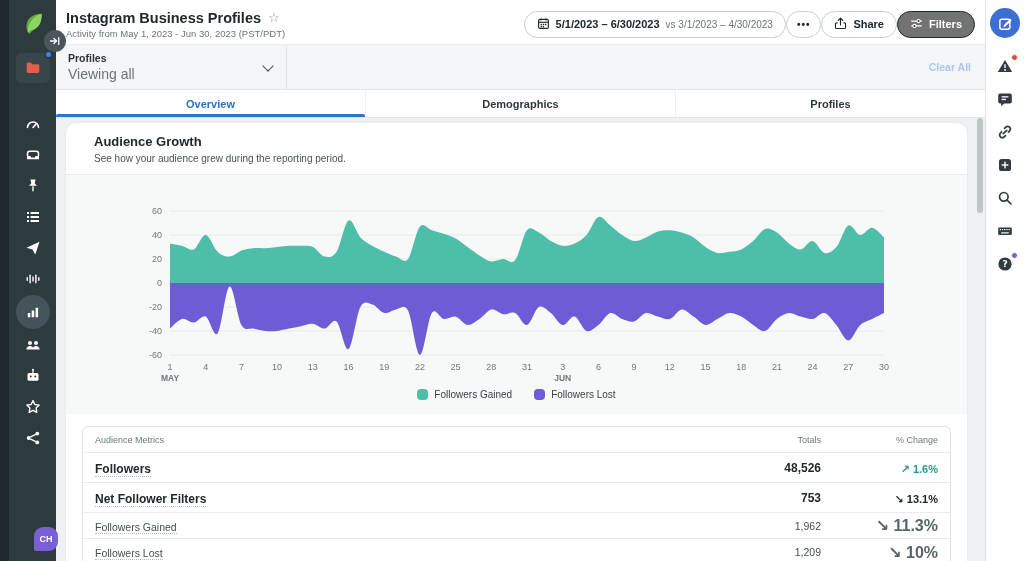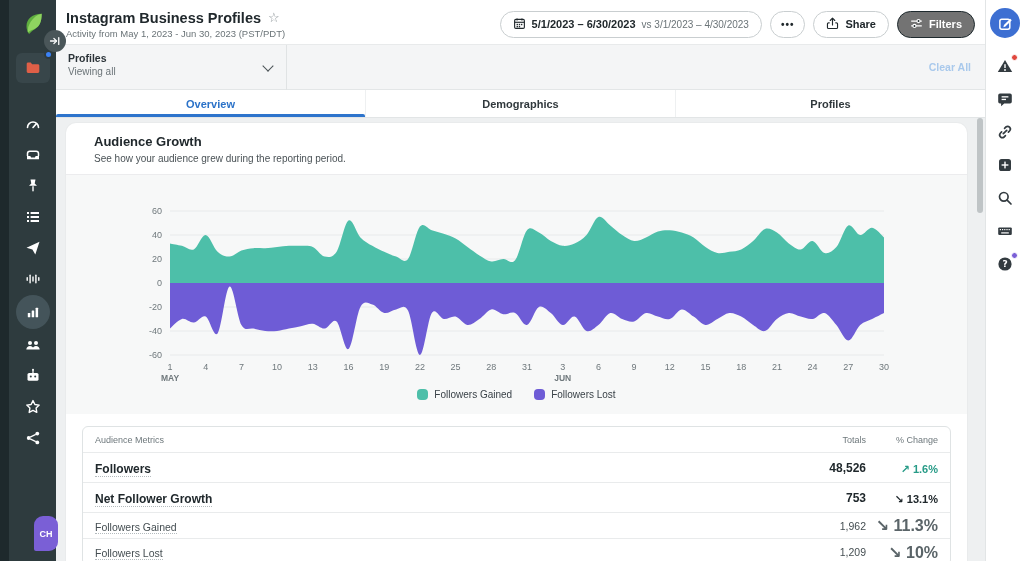--- a/index.html
+++ b/index.html
@@ -17,21 +17,21 @@
     background:#38464a; display:flex; align-items:center; justify-content:center; }
   .rail-folder .dot { position:absolute; top:-3px; right:-3px; width:9px; height:9px;
     border-radius:50%; background:#3b82f6; border:2px solid #2e3b3e; }
   .rail-nav { margin-top:26px; display:flex; flex-direction:column; align-items:center; }
   .rail-item { width:30px; height:30px; border-radius:50%; display:flex; align-items:center;
     justify-content:center; cursor:pointer; }
   .rail-item + .rail-item { margin-top:1px; }
   .rail-item svg { width:16px; height:16px; }
   .rail-item.active { background:#44545a; width:34px; height:34px; }
   .rail-avatar { position:absolute; bottom:10px; left:32px; transform:translateX(-50%);
-    width:24px; height:35px; margin-left:14px; background:#7a5fd6; color:#fff; font-size:9px;
+    width:24px; height:24px; margin-left:14px; background:#7a5fd6; color:#fff; font-size:9px;
     font-weight:bold; display:flex; align-items:center; justify-content:center;
     border-radius:9px 9px 9px 2px; }
   .collapse-btn { position:absolute; top:30px; left:44px; width:22px; height:22px; z-index:9;
     border-radius:50%; background:#4a5659; display:flex; align-items:center; justify-content:center;
     box-shadow:0 0 0 3px rgba(255,255,255,.0); cursor:pointer; }
   .collapse-btn svg { width:12px; height:12px; }
 
   
   .right-rail { width:39px; flex:0 0 39px; background:#fff; border-left:1px solid #e2e5e6;
     display:flex; flex-direction:column; align-items:center; padding-top:8px; }
@@ -48,35 +48,35 @@
   
   .main { flex:1; display:flex; flex-direction:column; min-width:0; background:#eef0f1; position:relative;}
 
   .header { height:45px; background:#fff; border-bottom:1px solid #e8eaeb;
     display:flex; align-items:center; justify-content:space-between; padding:4px 10px 0 10px; }
   .title-wrap { padding-left:0; }
   .title-row { display:flex; align-items:center; gap:7px; }
   .page-title { font-size:14.5px; font-weight:bold; color:#20282c; }
   .fav-star { font-size:13px; color:#8a9296; cursor:pointer; }
   .page-subtitle { font-size:9.5px; color:#6b7478; margin-top:2px; }
-  .header-actions { display:flex; align-items:center; gap:8px; }
+  .header-actions { display:flex; align-items:center; }
   .btn { display:flex; align-items:center; gap:6px; background:#fff; border:1px solid #c9ced0;
     border-radius:15px; padding:0 12px; height:27px; font-size:11px; font-weight:bold;
     color:#20282c; cursor:pointer; white-space:nowrap; }
   .btn svg { width:13px; height:13px; }
   .btn .vs { font-weight:normal; font-size:10px; color:#6b7478; }
   .btn.icon-only { padding:0 10px; letter-spacing:1px; font-size:10px; }
   .btn.dark { background:#737373; border-color:#1f2a2e; color:#fff; }
 
   .filter-bar { height:45px; background:#f4f5f6; border-bottom:1px solid #e3e6e7;
     display:flex; align-items:center; }
   .profiles-cell { width:231px; height:45px; border-right:1px solid #e0e3e4; padding:7px 12px 0 12px;
     position:relative; cursor:pointer; }
   .profiles-label { font-size:10.5px; font-weight:bold; color:#2b3338; }
-  .profiles-value { font-size:10px; color:#6b7478; margin-top:2px; }
+  .profiles-value { font-size:14px; color:#6b7478; margin-top:2px; }
   .chev { position:absolute; right:14px; top:17px; width:8px; height:8px;
     border-right:1.6px solid #4a5256; border-bottom:1.6px solid #4a5256; transform:rotate(45deg); }
   .clear-all { margin-left:auto; padding-right:14px; font-size:10.5px; font-weight:bold;
     color:#a9c9ec; cursor:pointer; }
 
   .tab-bar { height:28px; background:#fff; border-bottom:1px solid #e2e5e6; display:flex; }
   .tab { flex:1; display:flex; align-items:center; justify-content:center; font-size:11px;
     font-weight:bold; color:#30383c; border-right:1px solid #eef0f1; cursor:pointer; position:relative; }
   .tab:last-child { border-right:none; }
   .tab.active { color:#2b72c8; }
@@ -94,21 +94,21 @@
 
   .chart-module { background:#f7f8f8; border-top:1px solid #ececee; padding-top:12px; }
   .chart-title { font-size:10.5px; color:#3c4448; padding-left:16px; }
   .chart-svg { display:block; margin-top:4px; }
   .legend { display:flex; justify-content:center; gap:22px; padding:2px 0 14px 0; }
   .legend-item { display:flex; align-items:center; gap:6px; font-size:10px; color:#3a4248; cursor:pointer; }
   .legend-dot { width:11px; height:11px; border-radius:4px; }
 
   .metrics-table { margin:12px 16px 0 16px; border:1px solid #dfe3e4; border-radius:6px;
     background:#fff; overflow:hidden; }
-  .t-row { display:flex; align-items:center; padding:0 12px; border-bottom:1px solid #e9ebec; }
+  .t-row { display:flex; align-items:center; padding:0 12px; border-bottom:1px solid #e9ebec;gap:45px; }
   .t-row:last-child { border-bottom:none; }
   .t-head { height:26px; }
   .t-head .c-label, .t-head .c-total, .t-head .c-change { font-size:9px; color:#6e787c; font-weight:normal; }
   .c-label { flex:1; }
   .c-total { width:92px; text-align:right; }
   .c-change { width:72px; text-align:right; }
   .t-row.emphasis { height:30px; }
   .t-row.small { height:26px; }
   .t-row.emphasis .c-label span { font-size:12px; font-weight:bold; color:#20282c; }
   .t-row.small .c-label span { font-size:10.5px; color:#454e52; }
@@ -358,21 +358,21 @@
             <div class="c-total">Totals</div>
             <div class="c-change">% Change</div>
           </div>
           <div id="table-rows">
               <div class="t-row emphasis">
                 <div class="c-label"><span>Followers</span></div>
                 <div class="c-total">48,526</div>
                 <div class="c-change"><span class="chg up">↗ 1.6%</span></div>
               </div>
               <div class="t-row emphasis">
-                <div class="c-label"><span>Net Follower Growth</span></div>
+                <div class="c-label"><span>Net Follower Filters</span></div>
                 <div class="c-total">753</div>
                 <div class="c-change"><span class="chg down-strong">↘ 13.1%</span></div>
               </div>
               <div class="t-row small">
                 <div class="c-label"><span>Followers Gained</span></div>
                 <div class="c-total">1,962</div>
                 <div class="c-change"><span class="chg down-soft">↘ 11.3%</span></div>
               </div>
               <div class="t-row small">
                 <div class="c-label"><span>Followers Lost</span></div>

